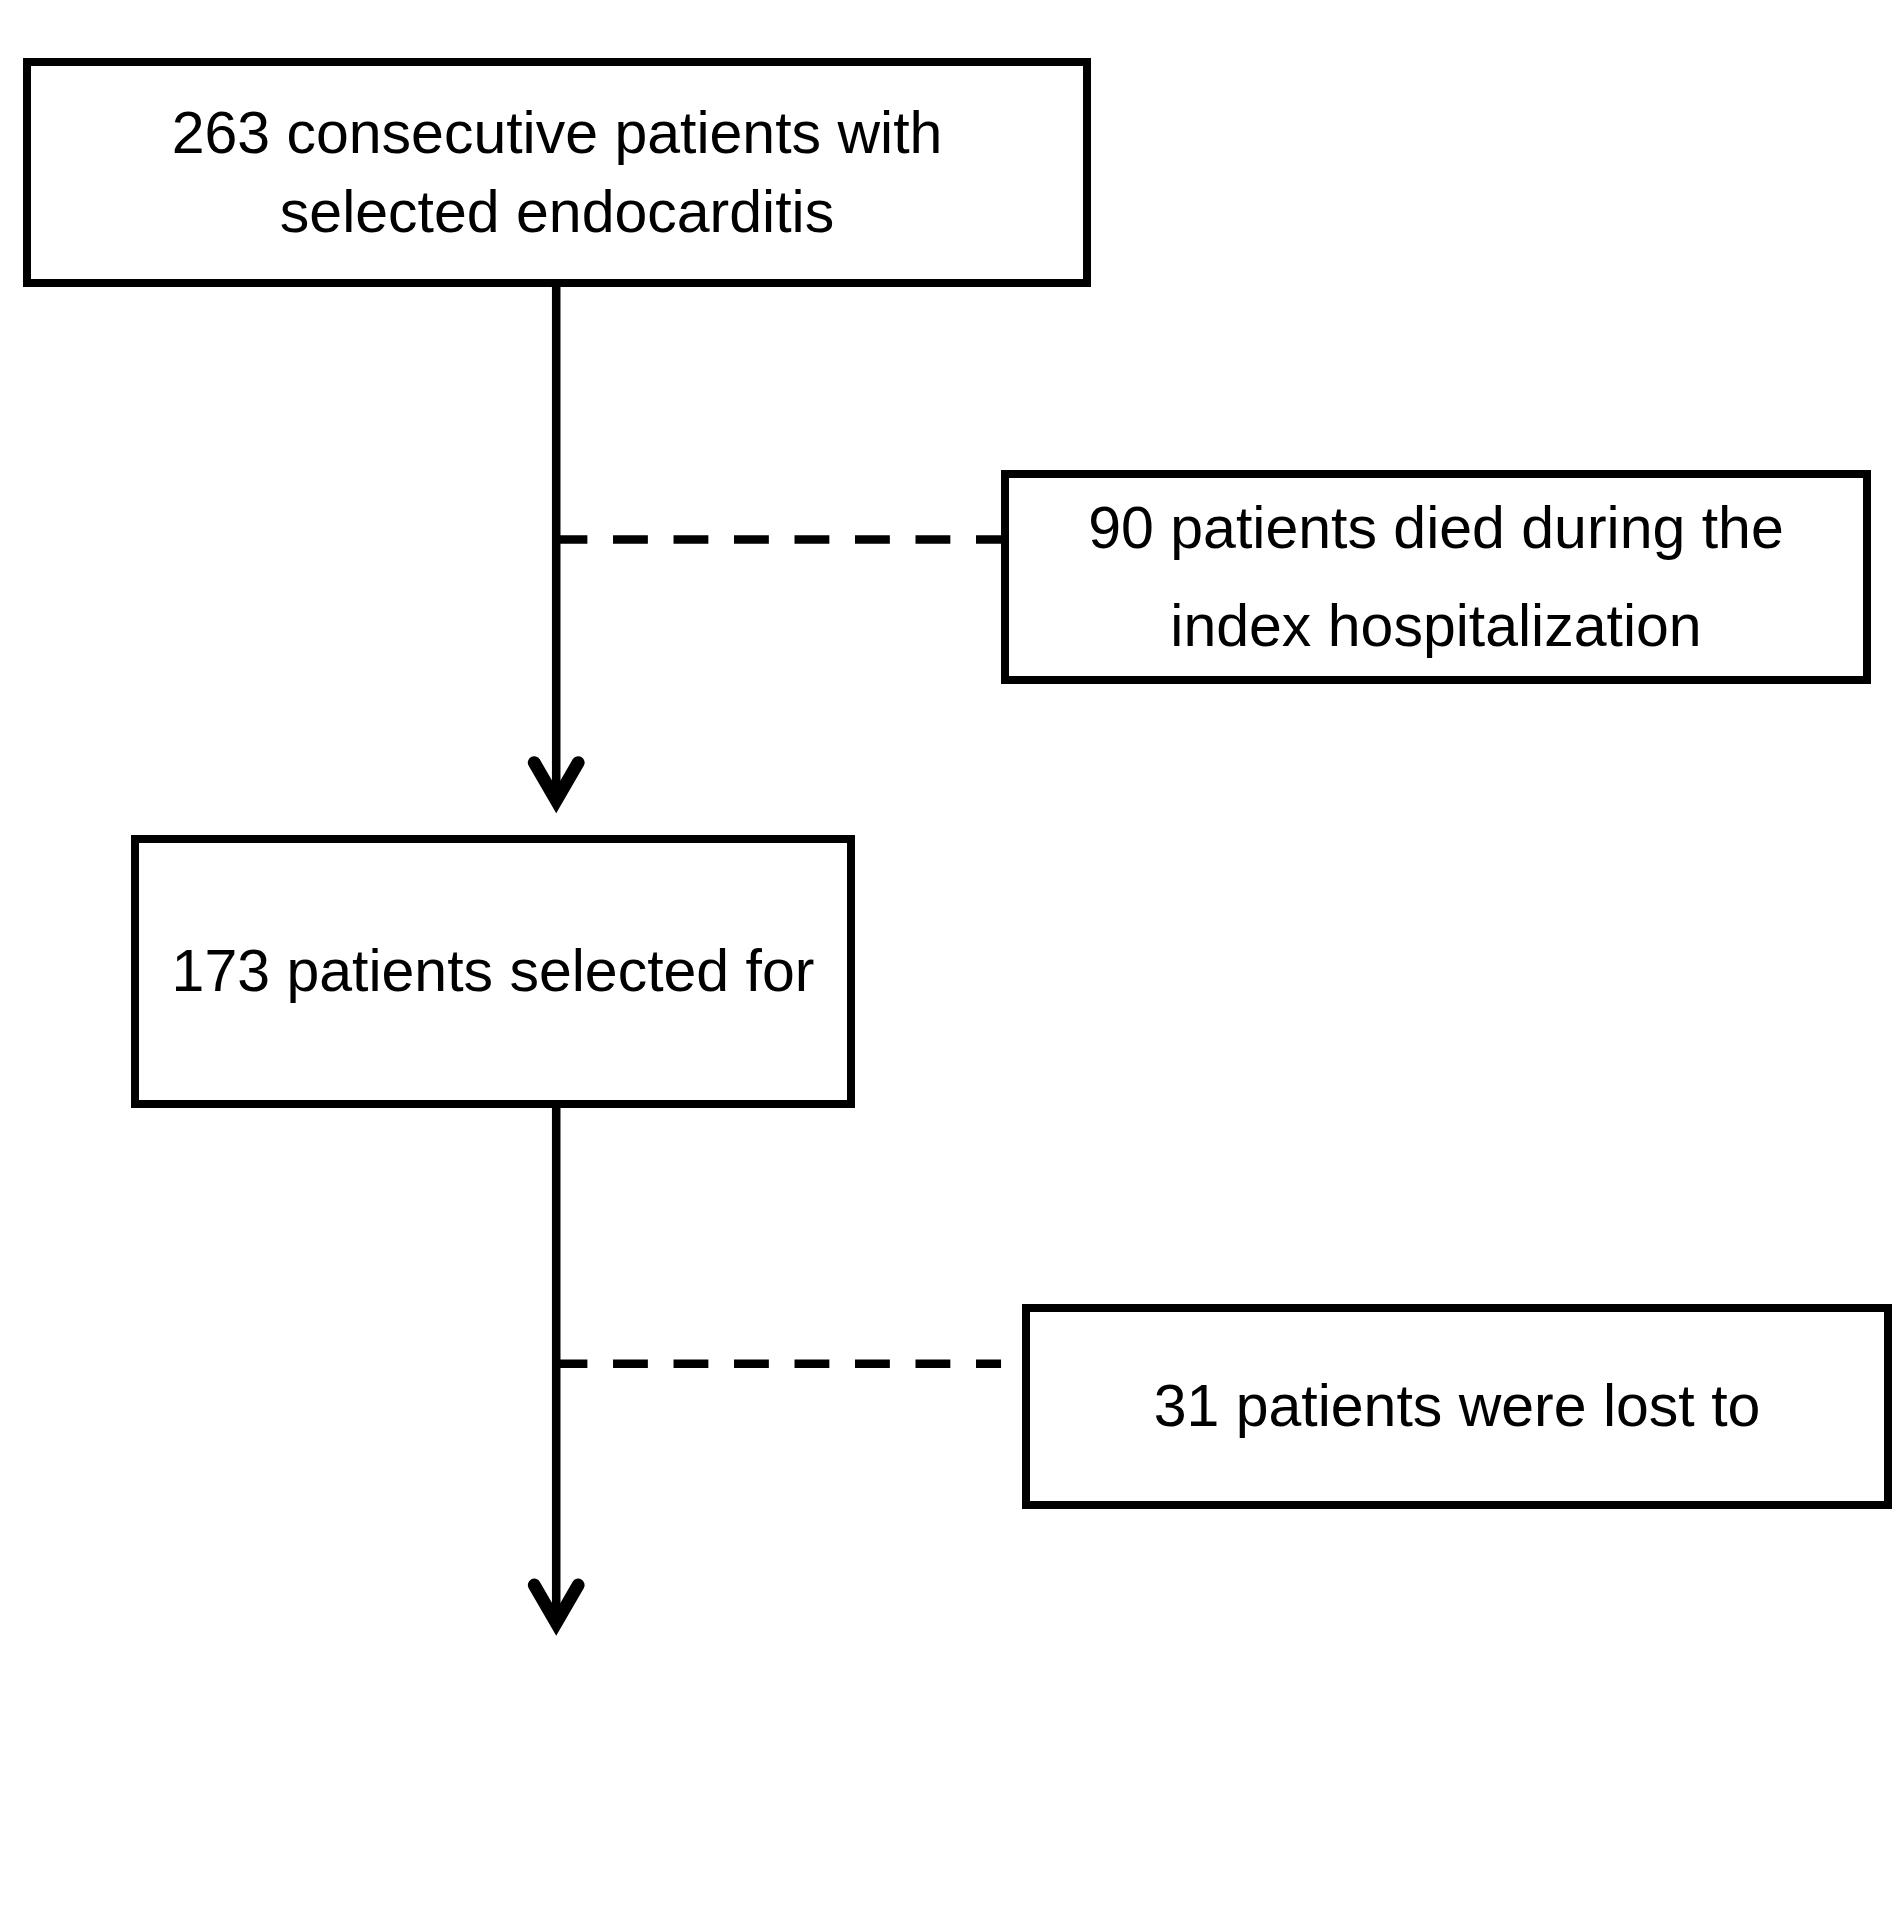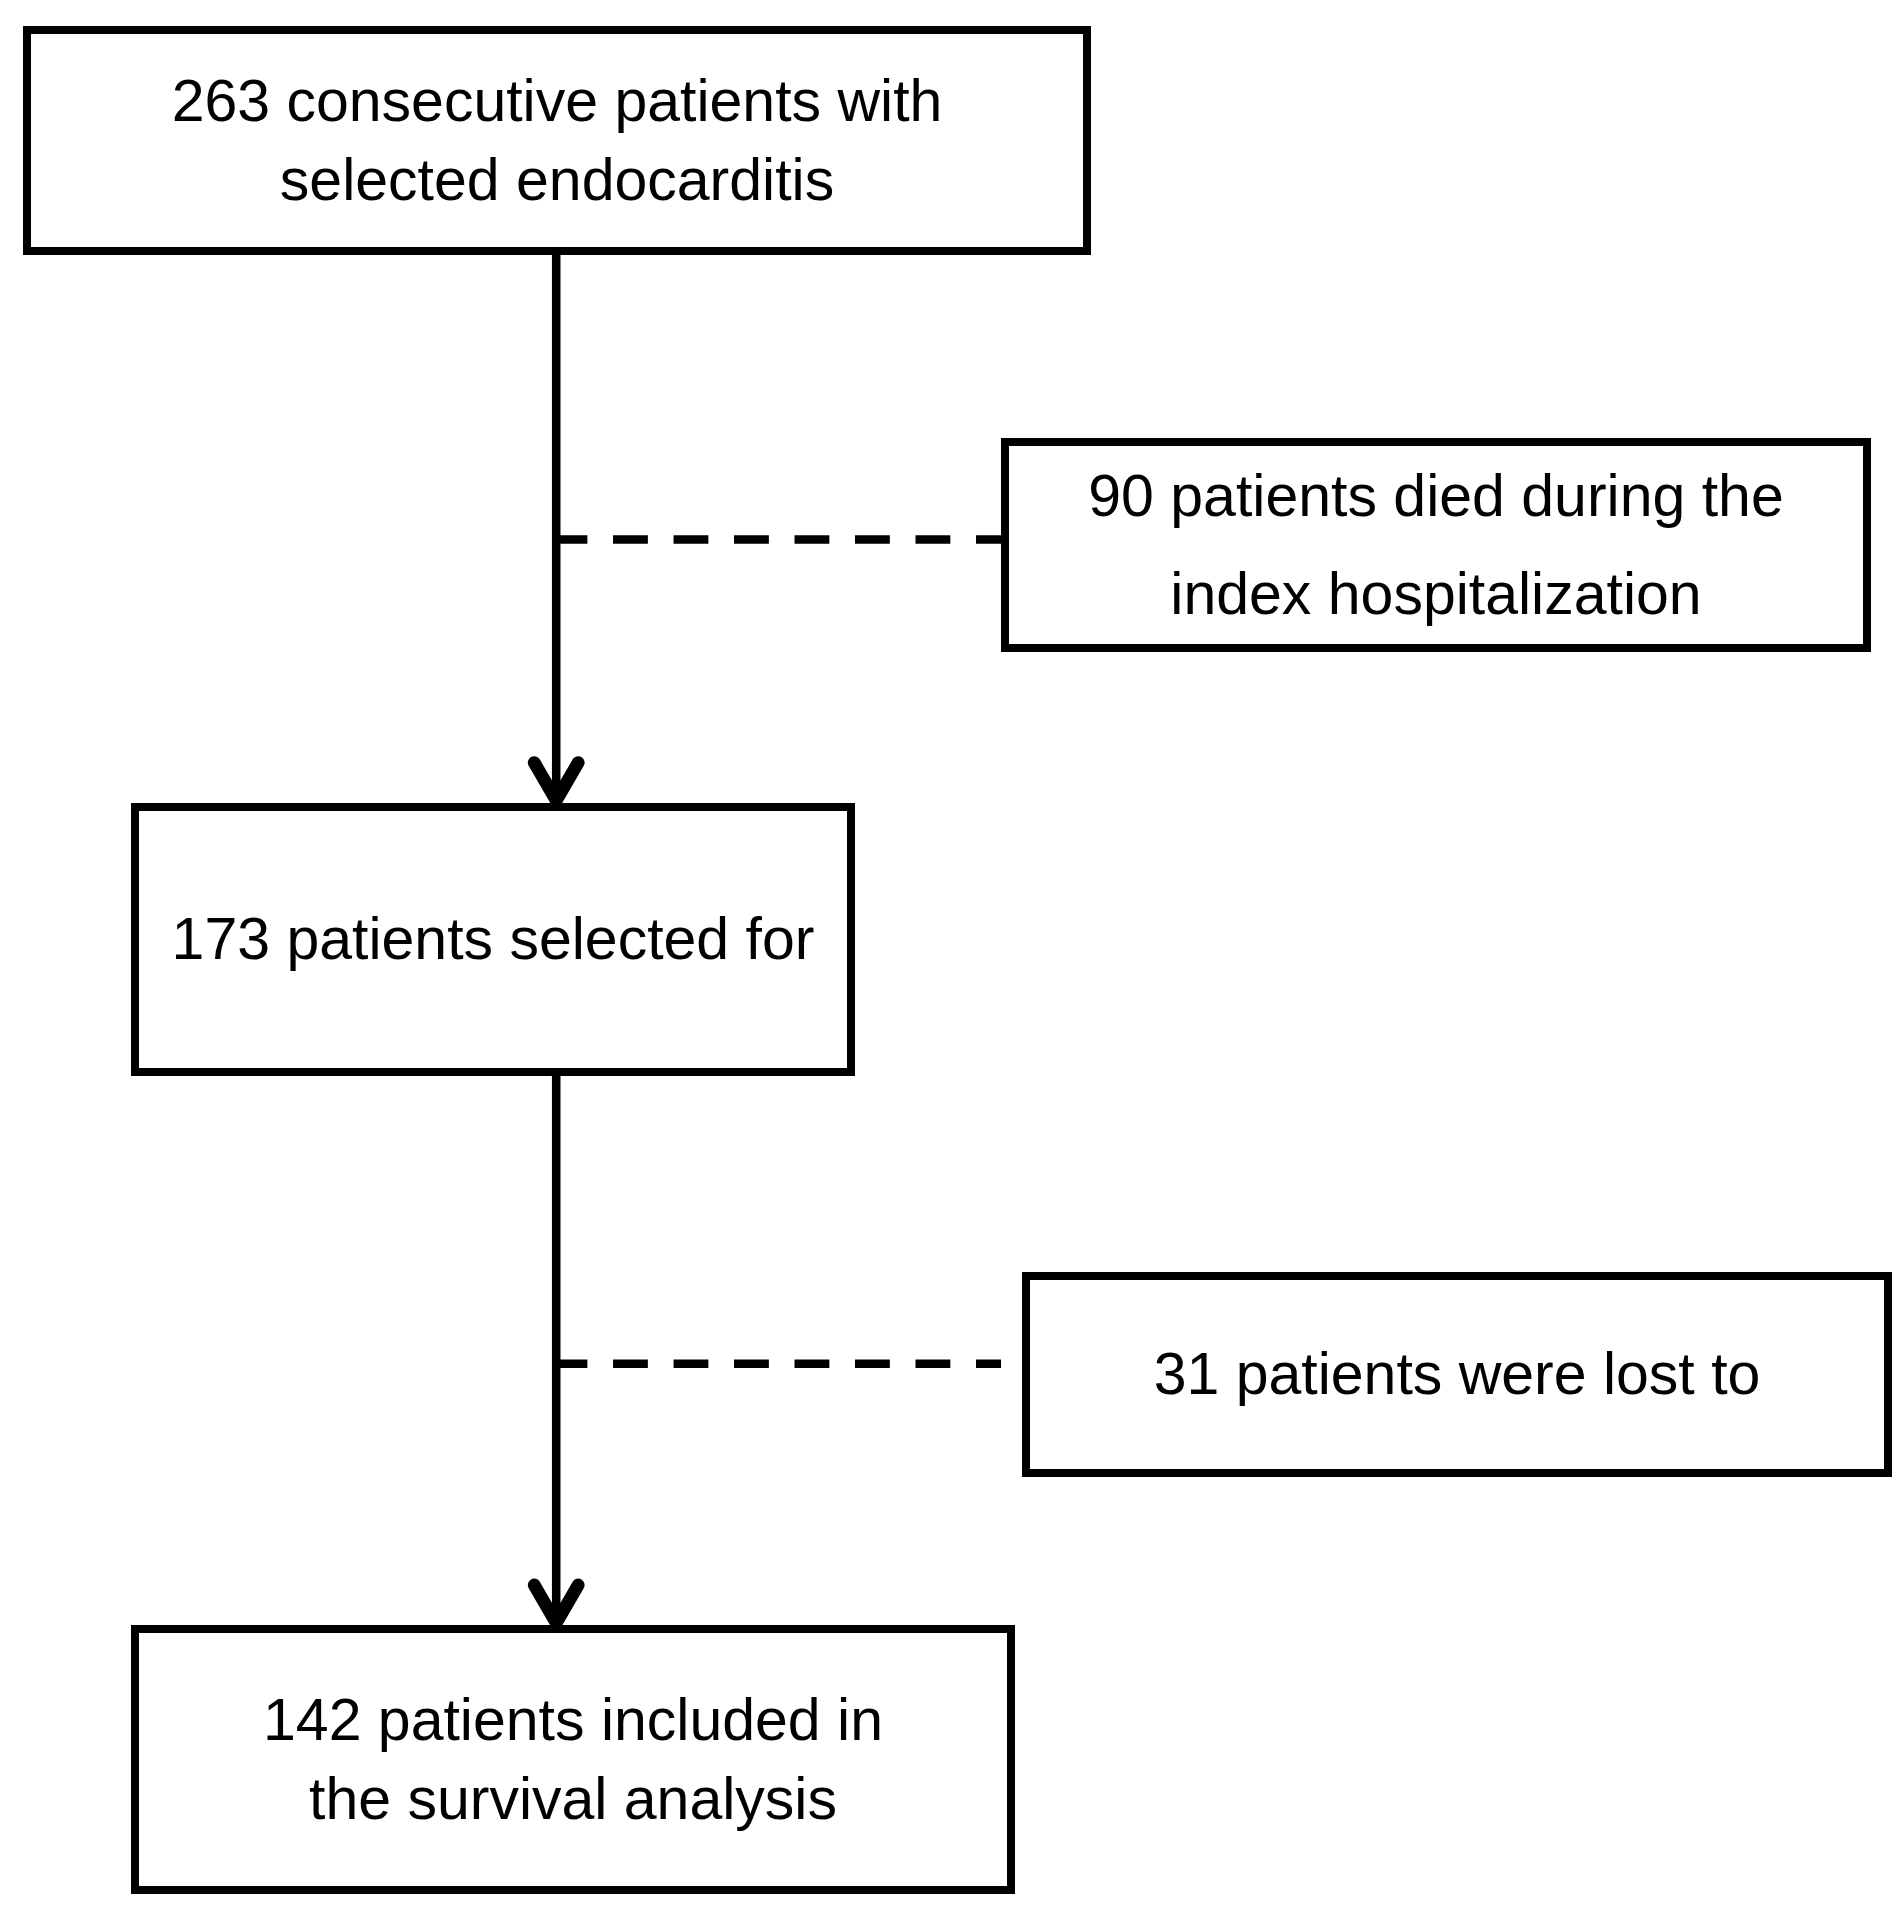--- a/index.html
+++ b/index.html
@@ -29,20 +29,21 @@
     background: #ffffff;
     display: flex;
     flex-direction: column;
     align-items: center;
     justify-content: center;
     text-align: center;
     font-size: 59px;
     line-height: 1.33;
     font-weight: 400;
     letter-spacing: 0px;
+    margin-top: 32px;
   }
   .node .ln { display: block; white-space: nowrap; }
 
   .box-enrolled { left: 23px;   top: 26px;   width: 1068px; height: 229px; }
   .box-died     { left: 1001px; top: 438px;  width: 870px; height: 214px; gap: 20px; }
   .box-selected { left: 131px;  top: 803px; width: 724px; height: 273px; }
   .box-lost     { left: 1022px; top: 1272px; width: 870px; height: 205px; }
   .box-analyzed { left: 131px;  top: 1625px; width: 884px; height: 269px; }
 
   .stroke {
@@ -87,19 +88,15 @@
   </div>
 
   <div class="node box-selected">
     <span class="ln">173 patients selected for</span>
   </div>
 
   <div class="node box-lost">
     <span class="ln">31 patients were lost to</span>
   </div>
 
-  <div class="node box-analyzed">
-    <span class="ln">142 patients included in</span>
-    <span class="ln">the survival analysis</span>
-  </div>
 
 </div>
 
 
 </body></html>

